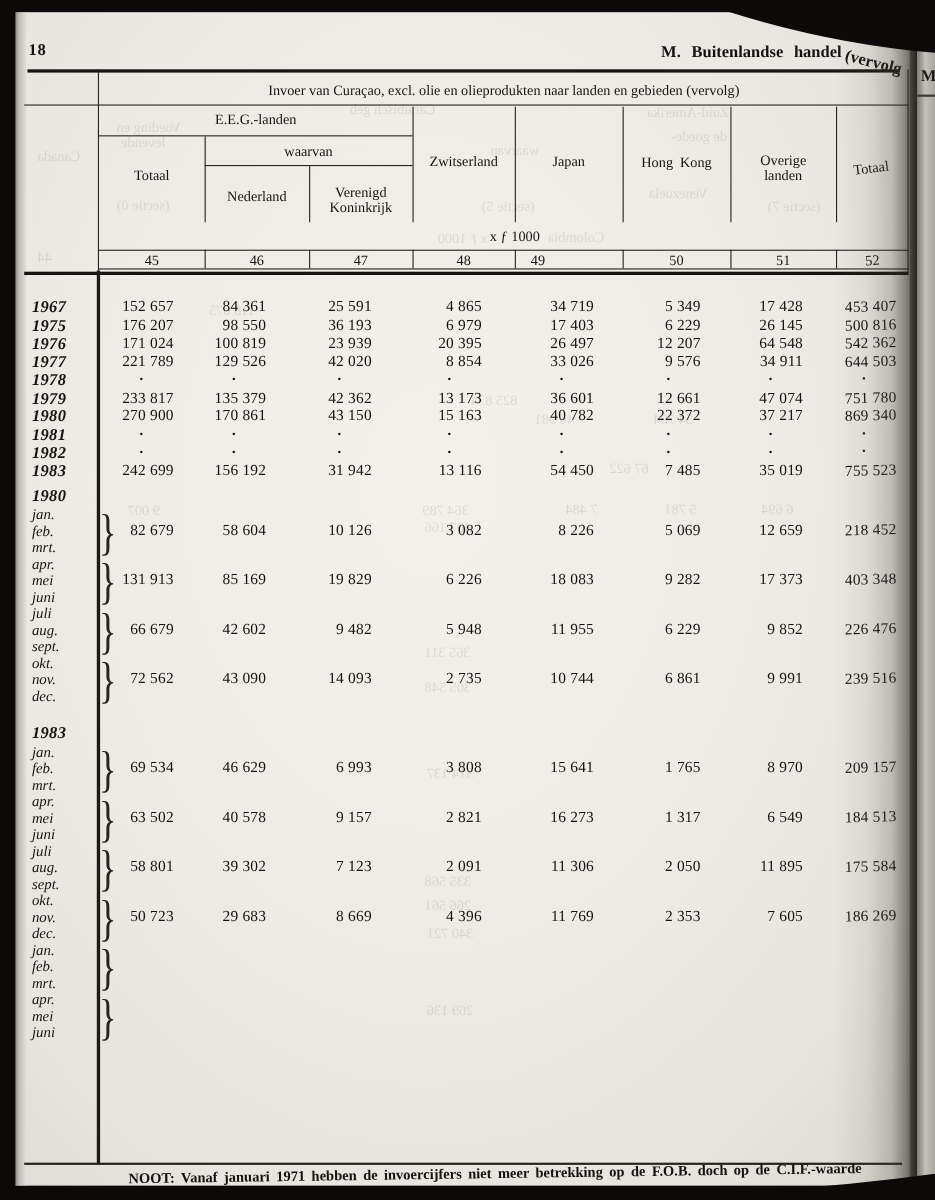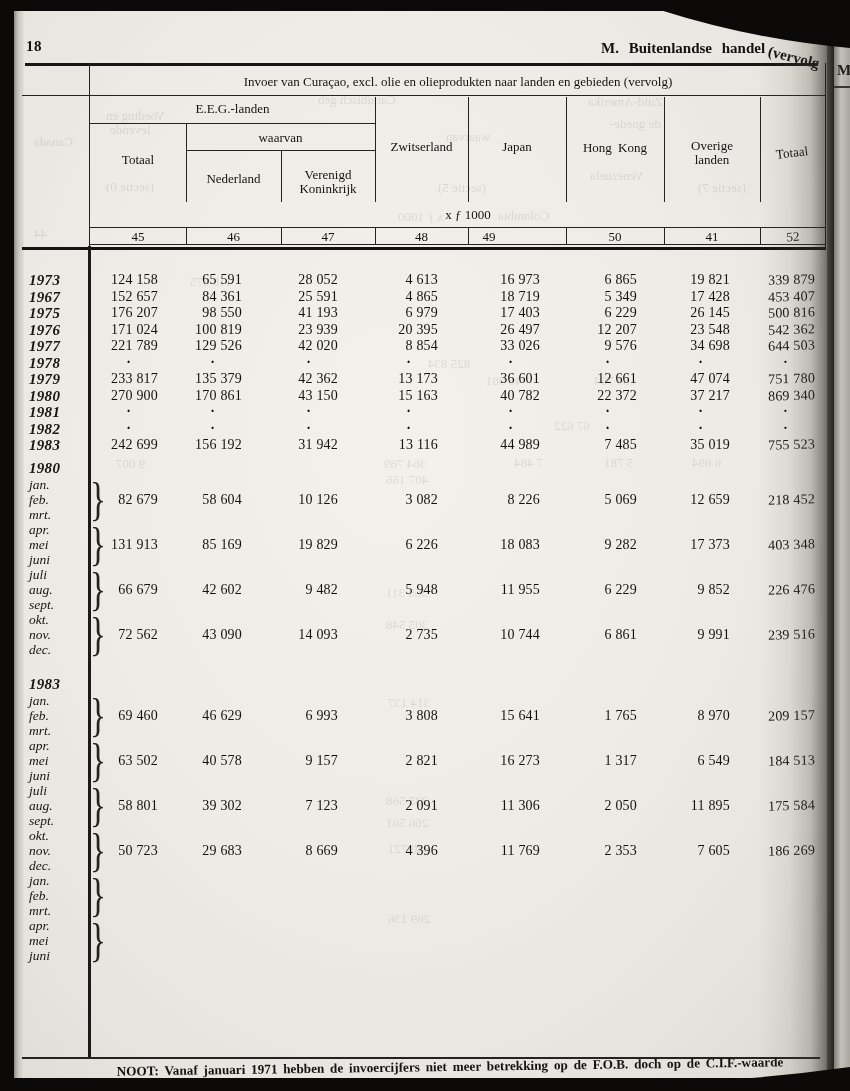--- a/index.html
+++ b/index.html
@@ -153,77 +153,66 @@
 <div class="hlab" style="left:677px;top:139px;width:70px">Overige landen</div>
 <div class="hlab" style="left:757px;top:146px;width:70px;transform:rotate(-7deg)">Totaal</div>
 <div id="unit">x ƒ 1000</div>
 
 <div class="snum" style="left:90px;width:96px">45</div>
 <div class="snum" style="left:186px;width:95px">46</div>
 <div class="snum" style="left:281px;width:94px">47</div>
 <div class="snum" style="left:375px;width:93px">48</div>
 <div class="snum" style="left:440px;width:98px">49</div>
 <div class="snum" style="left:566px;width:98px">50</div>
-<div class="snum" style="left:664px;width:96px">41</div>
+<div class="snum" style="left:664px;width:96px">51</div>
 <div class="snum" style="left:760px;width:66px;transform:rotate(-4deg)">52</div>
 
 <div id="tbody">
-    <div class="trow yr">
-      <div class="rl">1973</div>
-      <div class="cell c1">124 158</div>
-      <div class="cell c2">65 591</div>
-      <div class="cell c3">28 052</div>
-      <div class="cell c4">4 613</div>
-      <div class="cell c5">16 973</div>
-      <div class="cell c6">6 865</div>
-      <div class="cell c7">19 821</div>
-      <div class="cell c8">339 879</div>
-    </div>
     <div class="trow yr">
       <div class="rl">1967</div>
       <div class="cell c1">152 657</div>
       <div class="cell c2">84 361</div>
       <div class="cell c3">25 591</div>
       <div class="cell c4">4 865</div>
-      <div class="cell c5">18 719</div>
+      <div class="cell c5">34 719</div>
       <div class="cell c6">5 349</div>
       <div class="cell c7">17 428</div>
       <div class="cell c8">453 407</div>
     </div>
     <div class="trow yr">
       <div class="rl">1975</div>
       <div class="cell c1">176 207</div>
       <div class="cell c2">98 550</div>
-      <div class="cell c3">41 193</div>
+      <div class="cell c3">36 193</div>
       <div class="cell c4">6 979</div>
       <div class="cell c5">17 403</div>
       <div class="cell c6">6 229</div>
       <div class="cell c7">26 145</div>
       <div class="cell c8">500 816</div>
     </div>
     <div class="trow yr">
       <div class="rl">1976</div>
       <div class="cell c1">171 024</div>
       <div class="cell c2">100 819</div>
       <div class="cell c3">23 939</div>
       <div class="cell c4">20 395</div>
       <div class="cell c5">26 497</div>
       <div class="cell c6">12 207</div>
-      <div class="cell c7">23 548</div>
+      <div class="cell c7">64 548</div>
       <div class="cell c8">542 362</div>
     </div>
     <div class="trow yr">
       <div class="rl">1977</div>
       <div class="cell c1">221 789</div>
       <div class="cell c2">129 526</div>
       <div class="cell c3">42 020</div>
       <div class="cell c4">8 854</div>
       <div class="cell c5">33 026</div>
       <div class="cell c6">9 576</div>
-      <div class="cell c7">34 698</div>
+      <div class="cell c7">34 911</div>
       <div class="cell c8">644 503</div>
     </div>
     <div class="trow yr dotrow">
       <div class="rl">1978</div>
       <div class="cell c1">·</div>
       <div class="cell c2">·</div>
       <div class="cell c3">·</div>
       <div class="cell c4">·</div>
       <div class="cell c5">·</div>
       <div class="cell c6">·</div>
@@ -273,21 +262,21 @@
       <div class="cell c6">·</div>
       <div class="cell c7">·</div>
       <div class="cell c8">·</div>
     </div>
     <div class="trow yr">
       <div class="rl">1983</div>
       <div class="cell c1">242 699</div>
       <div class="cell c2">156 192</div>
       <div class="cell c3">31 942</div>
       <div class="cell c4">13 116</div>
-      <div class="cell c5">44 989</div>
+      <div class="cell c5">54 450</div>
       <div class="cell c6">7 485</div>
       <div class="cell c7">35 019</div>
       <div class="cell c8">755 523</div>
     </div>
     <div class="trow head">
       <div class="rl">1980</div>
       <div class="cell c1"></div>
       <div class="cell c2"></div>
       <div class="cell c3"></div>
       <div class="cell c4"></div>
@@ -450,21 +439,21 @@
       <div class="cell c3"></div>
       <div class="cell c4"></div>
       <div class="cell c5"></div>
       <div class="cell c6"></div>
       <div class="cell c7"></div>
       <div class="cell c8"></div>
     </div>
     <div class="trow mo">
       <div class="rl">feb.</div>
       <span class="brace">}</span>
-      <div class="cell c1">69 460</div>
+      <div class="cell c1">69 534</div>
       <div class="cell c2">46 629</div>
       <div class="cell c3">6 993</div>
       <div class="cell c4">3 808</div>
       <div class="cell c5">15 641</div>
       <div class="cell c6">1 765</div>
       <div class="cell c7">8 970</div>
       <div class="cell c8">209 157</div>
     </div>
     <div class="trow mo">
       <div class="rl">mrt.</div>

